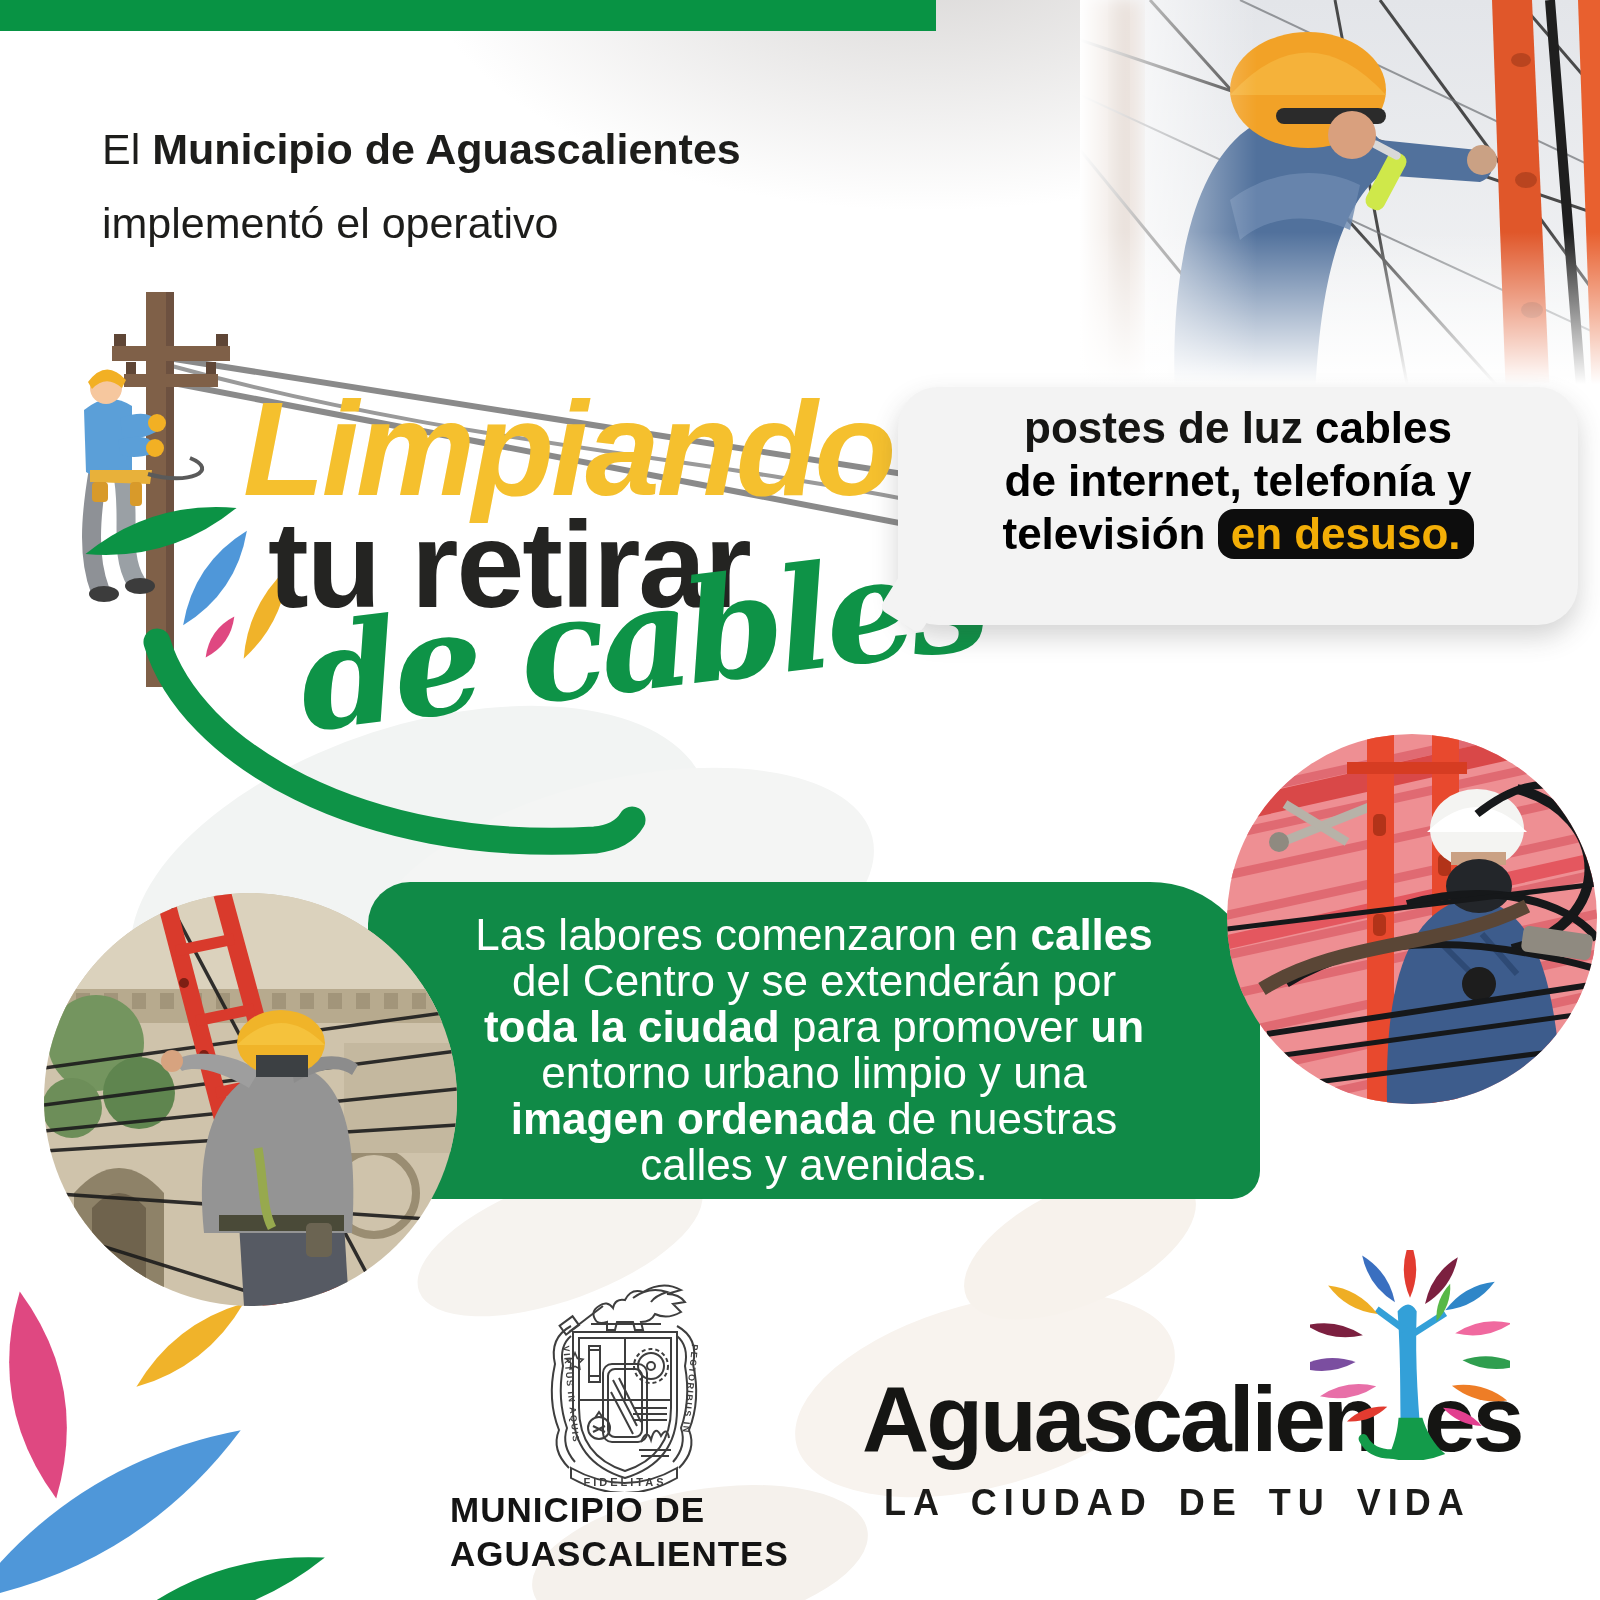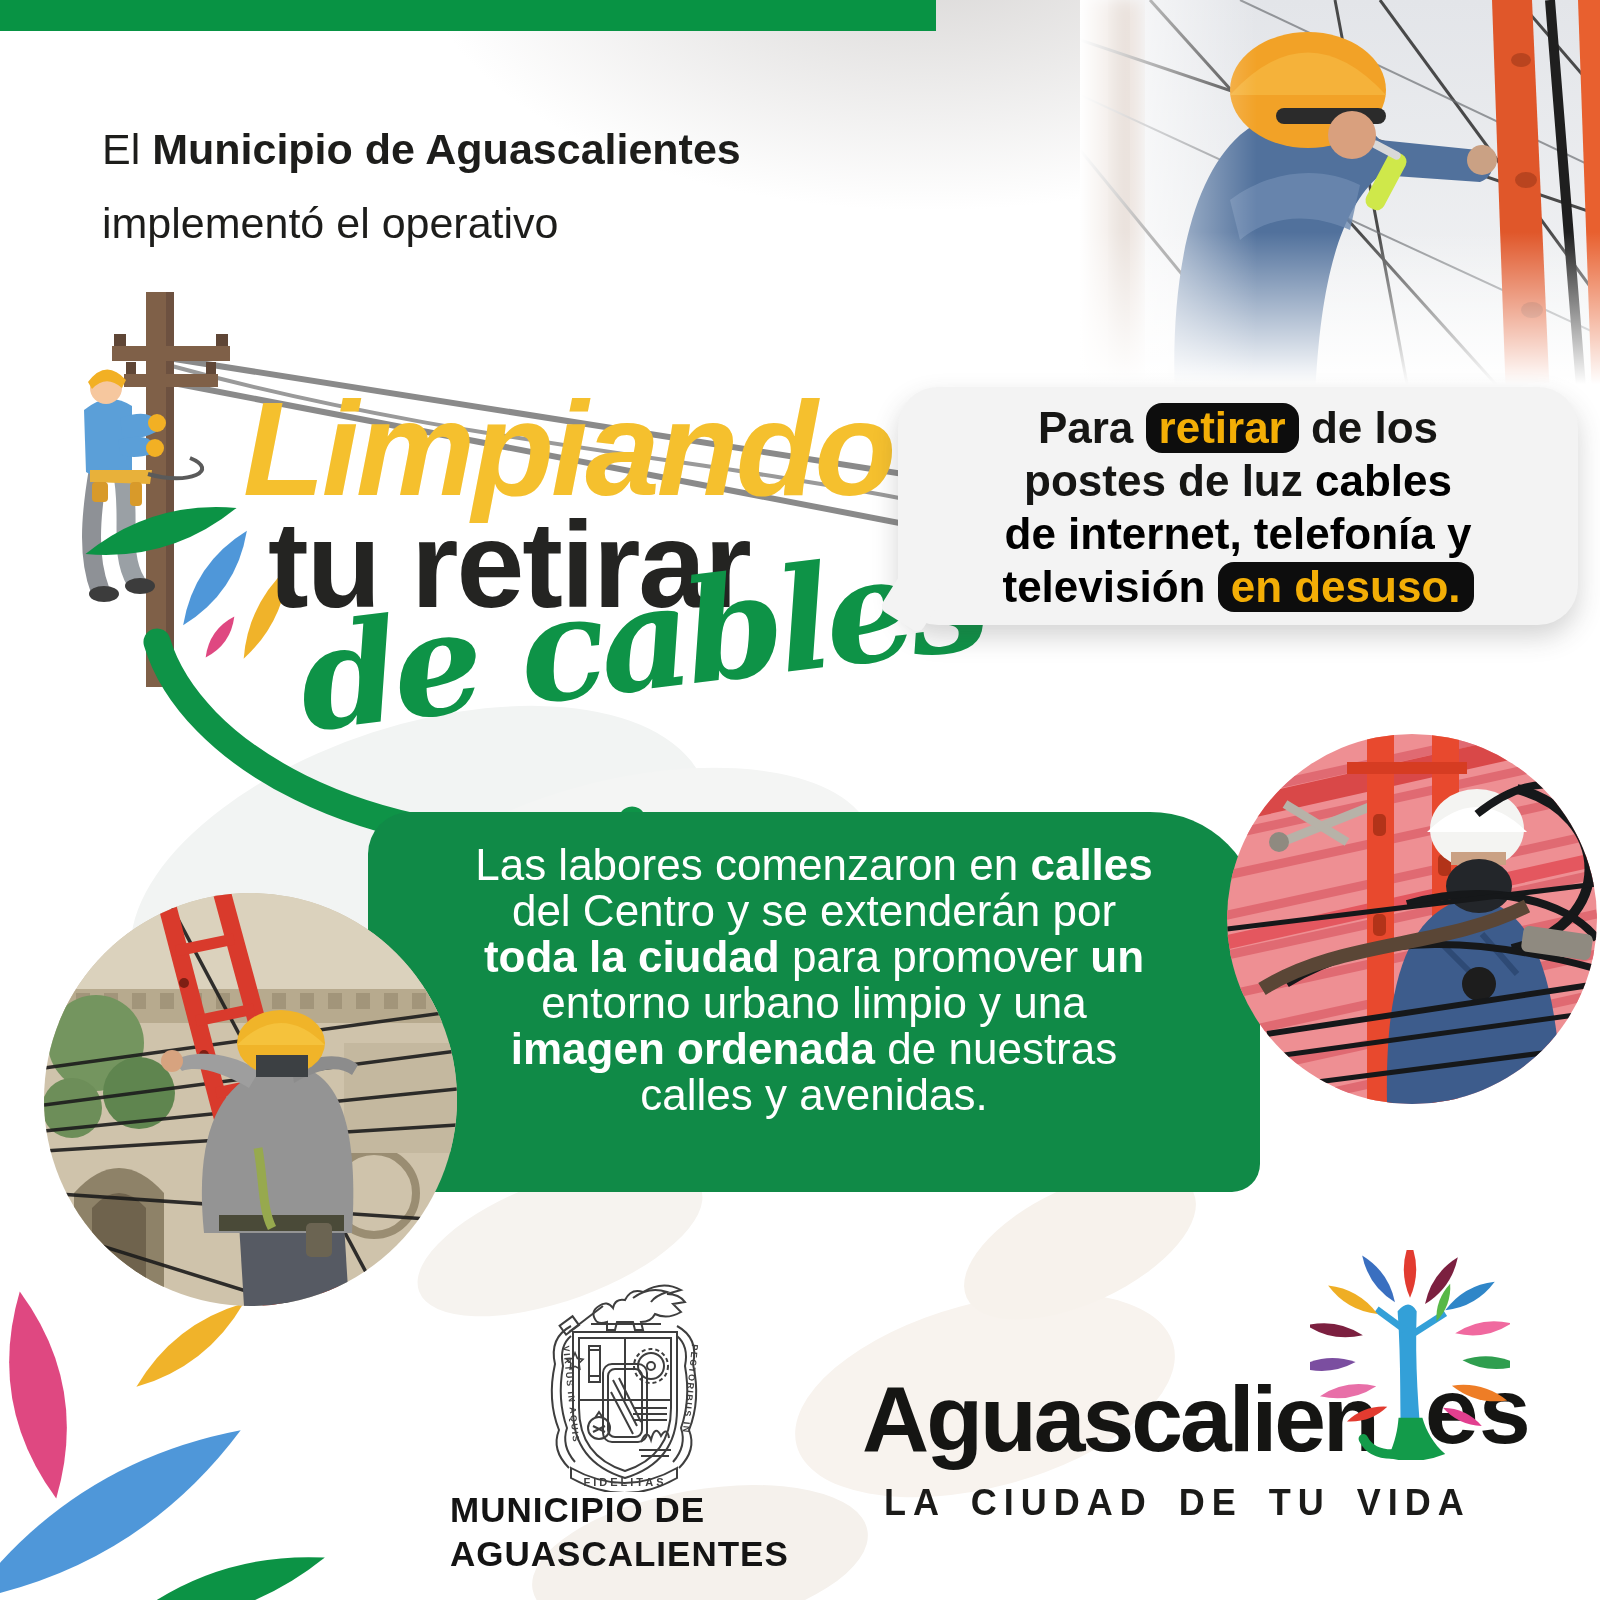--- a/index.html
+++ b/index.html
@@ -29,34 +29,34 @@
       font-size:142px;letter-spacing:-6px;color:#0e9347;transform:rotate(-7deg);transform-origin:left center;}
   
   .bubble{left:898px;top:387px;width:680px;height:238px;background:#f3f3f3;border-radius:40px;
           z-index:5;box-shadow:0 12px 26px rgba(60,60,60,.22);padding-top:14px;box-sizing:border-box;}
   .bubble .tail{position:absolute;left:-10px;top:190px;width:48px;height:48px;background:#f3f3f3;
           transform:rotate(32deg);border-radius:8px;z-index:-1;}
   .bline{text-align:center;font-size:44px;line-height:53px;font-weight:700;color:#161614;white-space:nowrap;}
   .grn{color:#000000;}
   .pill{display:inline-block;background:#0d0d0d;color:#f3ae06;border-radius:16px;padding:0 13px;line-height:50px;}
   
-  .gbox{left:368px;top:812px;width:892px;height:380px;background:#108a47;z-index:3;
+  .gbox{left:368px;top:882px;width:892px;height:317px;background:#108a47;z-index:3;
         border-radius:42px 110px 28px 42px;color:#ffffff;box-sizing:border-box;padding-top:30px;}
   .gline{text-align:center;font-size:44px;line-height:46px;font-weight:400;white-space:nowrap;}
   .gline .b{font-weight:700;}
   
   .circle{border-radius:50%;overflow:hidden;z-index:4;}
   .circleL{left:44px;top:893px;width:413px;height:413px;}
   .circleR{left:1227px;top:734px;width:370px;height:370px;}
   
   .crest{left:545px;top:1280px;z-index:4;}
   .muni{left:450px;top:1488px;width:450px;z-index:4;font-weight:700;
         font-size:35px;line-height:44px;letter-spacing:1px;color:#141414;}
   .wm-left{left:862px;top:1366px;z-index:4;font-size:93px;font-weight:700;letter-spacing:-3px;color:#151513;}
-  .wm-right{left:1424px;top:1366px;z-index:4;font-size:93px;font-weight:700;letter-spacing:-3px;color:#151513;font-family:Liberation Mono, monospace;}
+  .wm-right{left:1424px;top:1366px;z-index:4;font-size:93px;font-weight:700;letter-spacing:-3px;color:#151513;}
   .tree{left:1310px;top:1250px;z-index:5;}
   .tagline{left:884px;top:1482px;z-index:4;font-size:36px;font-weight:700;letter-spacing:7px;
            word-spacing:9px;color:#1b1b19;white-space:nowrap;text-align:right;}
   .bl-leaves{left:0;top:1250px;z-index:2;}
 </style>
 </head>
 <body>
 
 <div class="stage">
 
@@ -173,21 +173,20 @@
     <use href="#leaf" transform="translate(180,157) rotate(-55) scale(0.25,0.33)" fill="#df4881"></use>
     <path d="M117,162 C150,272 320,374 555,360 Q582,357 592,340" stroke="#0e9347" stroke-width="27" fill="none" stroke-linecap="round"></path>
   </svg>
 
   <div class="abs t1">Limpiando</div>
   <div class="abs t2">tu retirar</div>
   <div class="abs t3">de cables</div>
 
   <div class="abs bubble">
     <div class="tail"></div>
-    <div class="bline"><span>Para </span><span class="pill">retirar</span><span> de los</span></div>
     <div class="bline"><span>postes de luz </span><span class="grn">cables</span></div>
     <div class="bline grn">de internet, telefonía y</div>
     <div class="bline"><span class="grn">televisión </span><span class="pill">en desuso.</span></div>
   </div>
 
   <div class="abs gbox">
     <div class="gline"><span>Las labores comenzaron en </span><span class="b">calles</span></div>
     <div class="gline b">del Centro y se extenderán por</div>
     <div class="gline"><span class="b">toda la ciudad</span><span> para promover </span><span class="b">un</span></div>
     <div class="gline b">entorno urbano limpio y una</div>

